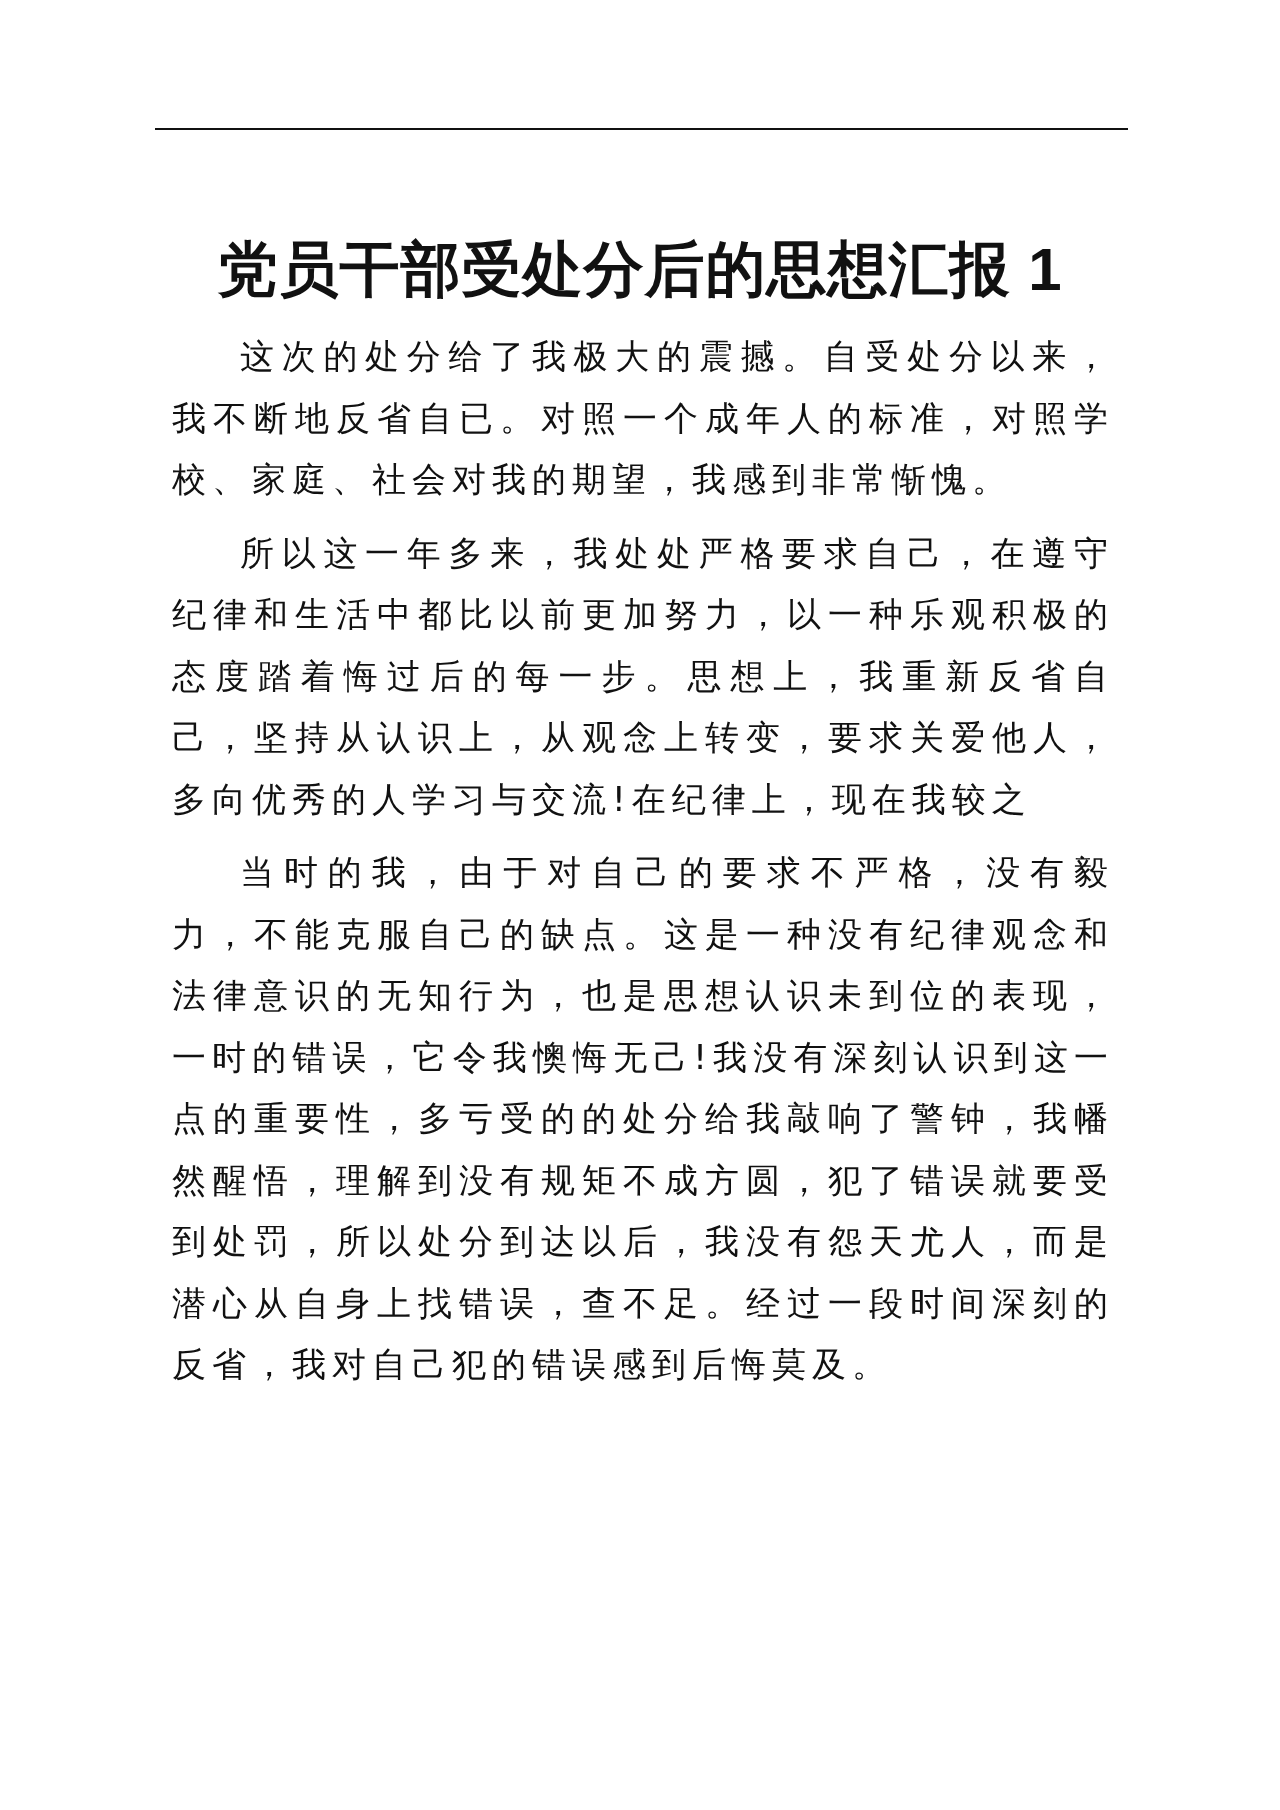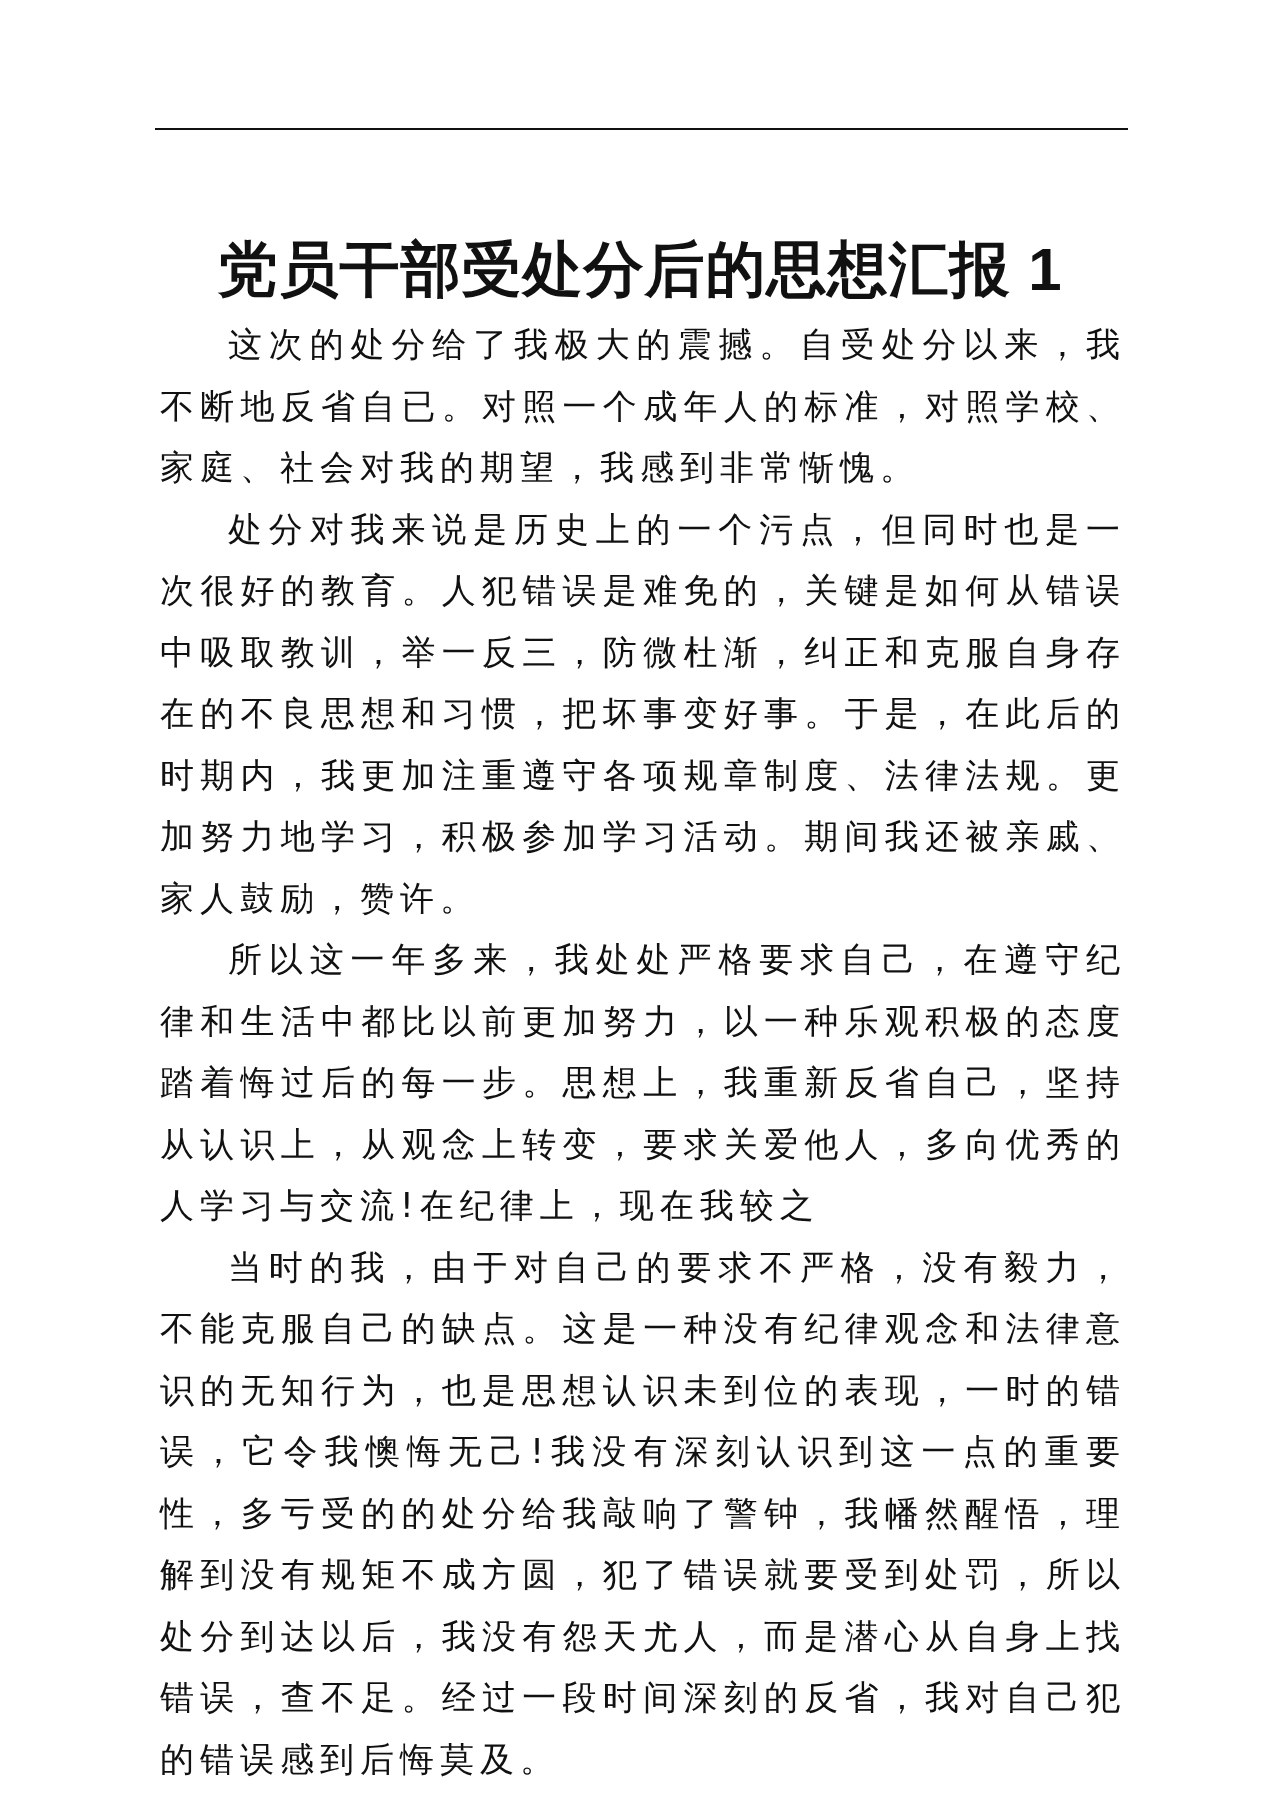--- a/index.html
+++ b/index.html
@@ -5,29 +5,28 @@
   html, body { margin: 0; padding: 0; background: #ffffff; }
   body { width: 1280px; height: 1810px; position: relative; overflow: hidden;
          font-family: "DejaVu Serif", "Liberation Serif", serif; color: #111; }
   .page { position: absolute; left: 0; top: 0; width: 1280px; height: 1810px; background: #fff; }
   .header-rule { position: absolute; left: 155px; top: 128px; width: 973px; height: 0;
                  border-top: 2px solid #111; }
   .title { position: absolute; left: 0; top: 218px; width: 1280px; text-align: center;
            font-size: 60px; font-weight: bold; letter-spacing: 1px; line-height: 64px;
            font-family: Liberation Sans, sans-serif; margin-top: 20px; }
   .body { position: absolute; left: 160px; top: 314px; width: 966px; }
-  .para { margin: 0; font-size: 34px; line-height: 61.5px; text-indent: 2em;
+  .para { margin: 12px; font-size: 34px; line-height: 61.5px; text-indent: 2em;
           text-align: justify; letter-spacing: 6px;
           font-family: "DejaVu Sans", "Liberation Sans", sans-serif; }
 </style>
 </head>
 <body>
 
 <div class="page">
   <div class="header-rule"></div>
   <h1 class="title">党员干部受处分后的思想汇报 1</h1>
   <div class="body">
     <p class="para">这次的处分给了我极大的震撼。自受处分以来，我不断地反省自已。对照一个成年人的标准，对照学校、家庭、社会对我的期望，我感到非常惭愧。</p>
-    <p class="para">处分对我来说是历史上的一个污点，但同时也是一次很好的教育。人犯错误是难免的，关键是如何从错误中吸取教训，举一反三，防微杜渐，纠正和克服自身存在的不良思想和习惯，把坏事变好事。于是，在此后的时期内，我更加注重遵守各项规章制度、法律法规。更加努力地学习，积极参加学习活动。期间我还被亲戚、家人鼓励，赞许。</p>
     <p class="para">所以这一年多来，我处处严格要求自己，在遵守纪律和生活中都比以前更加努力，以一种乐观积极的态度踏着悔过后的每一步。思想上，我重新反省自己，坚持从认识上，从观念上转变，要求关爱他人，多向优秀的人学习与交流!在纪律上，现在我较之</p>
     <p class="para">当时的我，由于对自己的要求不严格，没有毅力，不能克服自己的缺点。这是一种没有纪律观念和法律意识的无知行为，也是思想认识未到位的表现，一时的错误，它令我懊悔无己!我没有深刻认识到这一点的重要性，多亏受的的处分给我敲响了警钟，我幡然醒悟，理解到没有规矩不成方圆，犯了错误就要受到处罚，所以处分到达以后，我没有怨天尤人，而是潜心从自身上找错误，查不足。经过一段时间深刻的反省，我对自己犯的错误感到后悔莫及。</p>
   </div>
 </div>
 
 </body></html>

